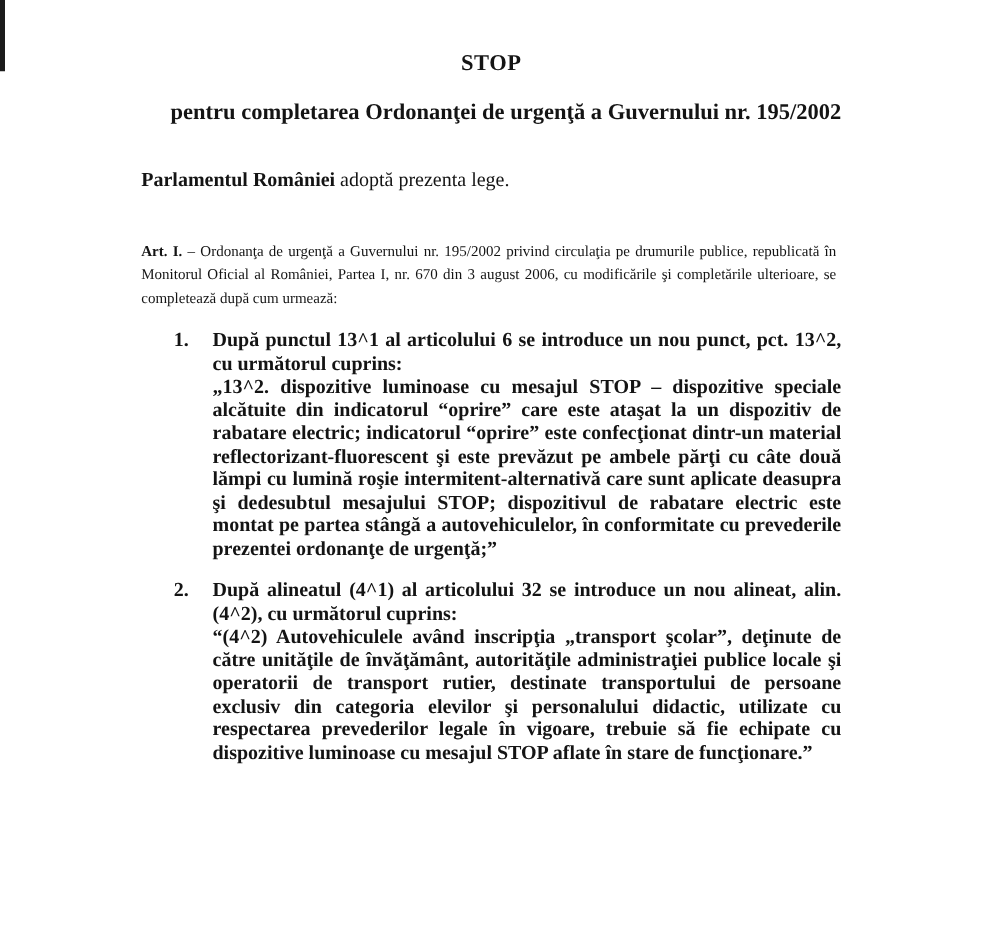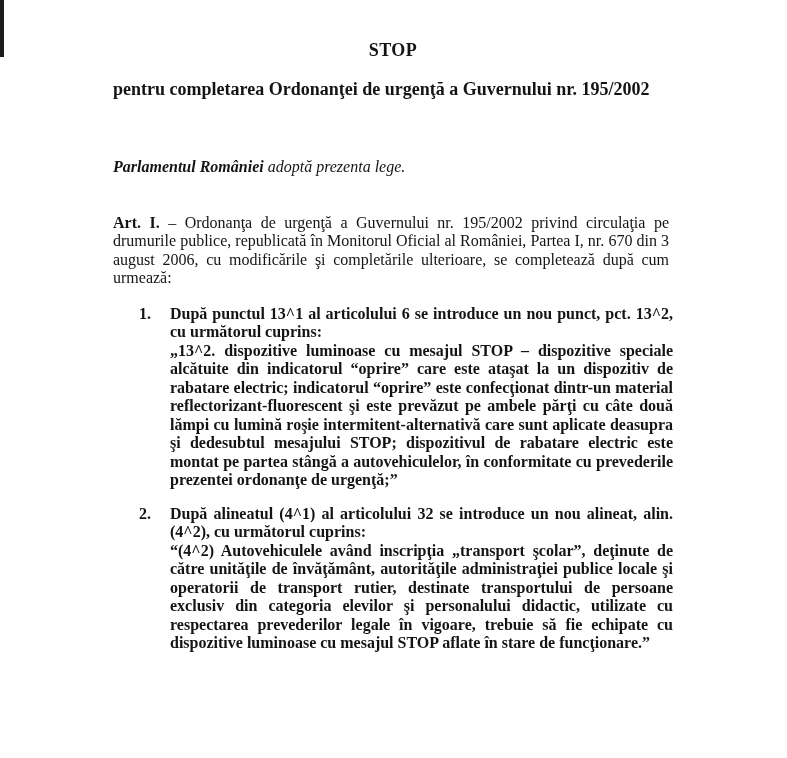--- a/index.html
+++ b/index.html
@@ -35,34 +35,33 @@
     line-height: 22px;
     font-weight: bold;
     text-align: center;
     letter-spacing: 0.4px;
   }
   .law-subtitle {
     margin-top: 17px;
     font-size: 18px;
     line-height: 23px;
     font-weight: bold;
-    text-align: left;
+    text-align: right;
   }
   .subline {
     display: block;
   }
   .intro {
-    margin: 57px 0 0 0;
+    margin: 35px 0 0 0;
     font-size: 16px;
     line-height: 18.5px;
-    font-style: italic;
   }
   .article {
     margin: 37px 4px 0 0;
-    font-size: 16px;
+    font-size: 12px;
     line-height: 18.5px;
     text-align: justify;
   }
   .item {
     position: relative;
     margin-top: 17px;
     padding-left: 57px;
     font-size: 16px;
     line-height: 18.5px;
   }

